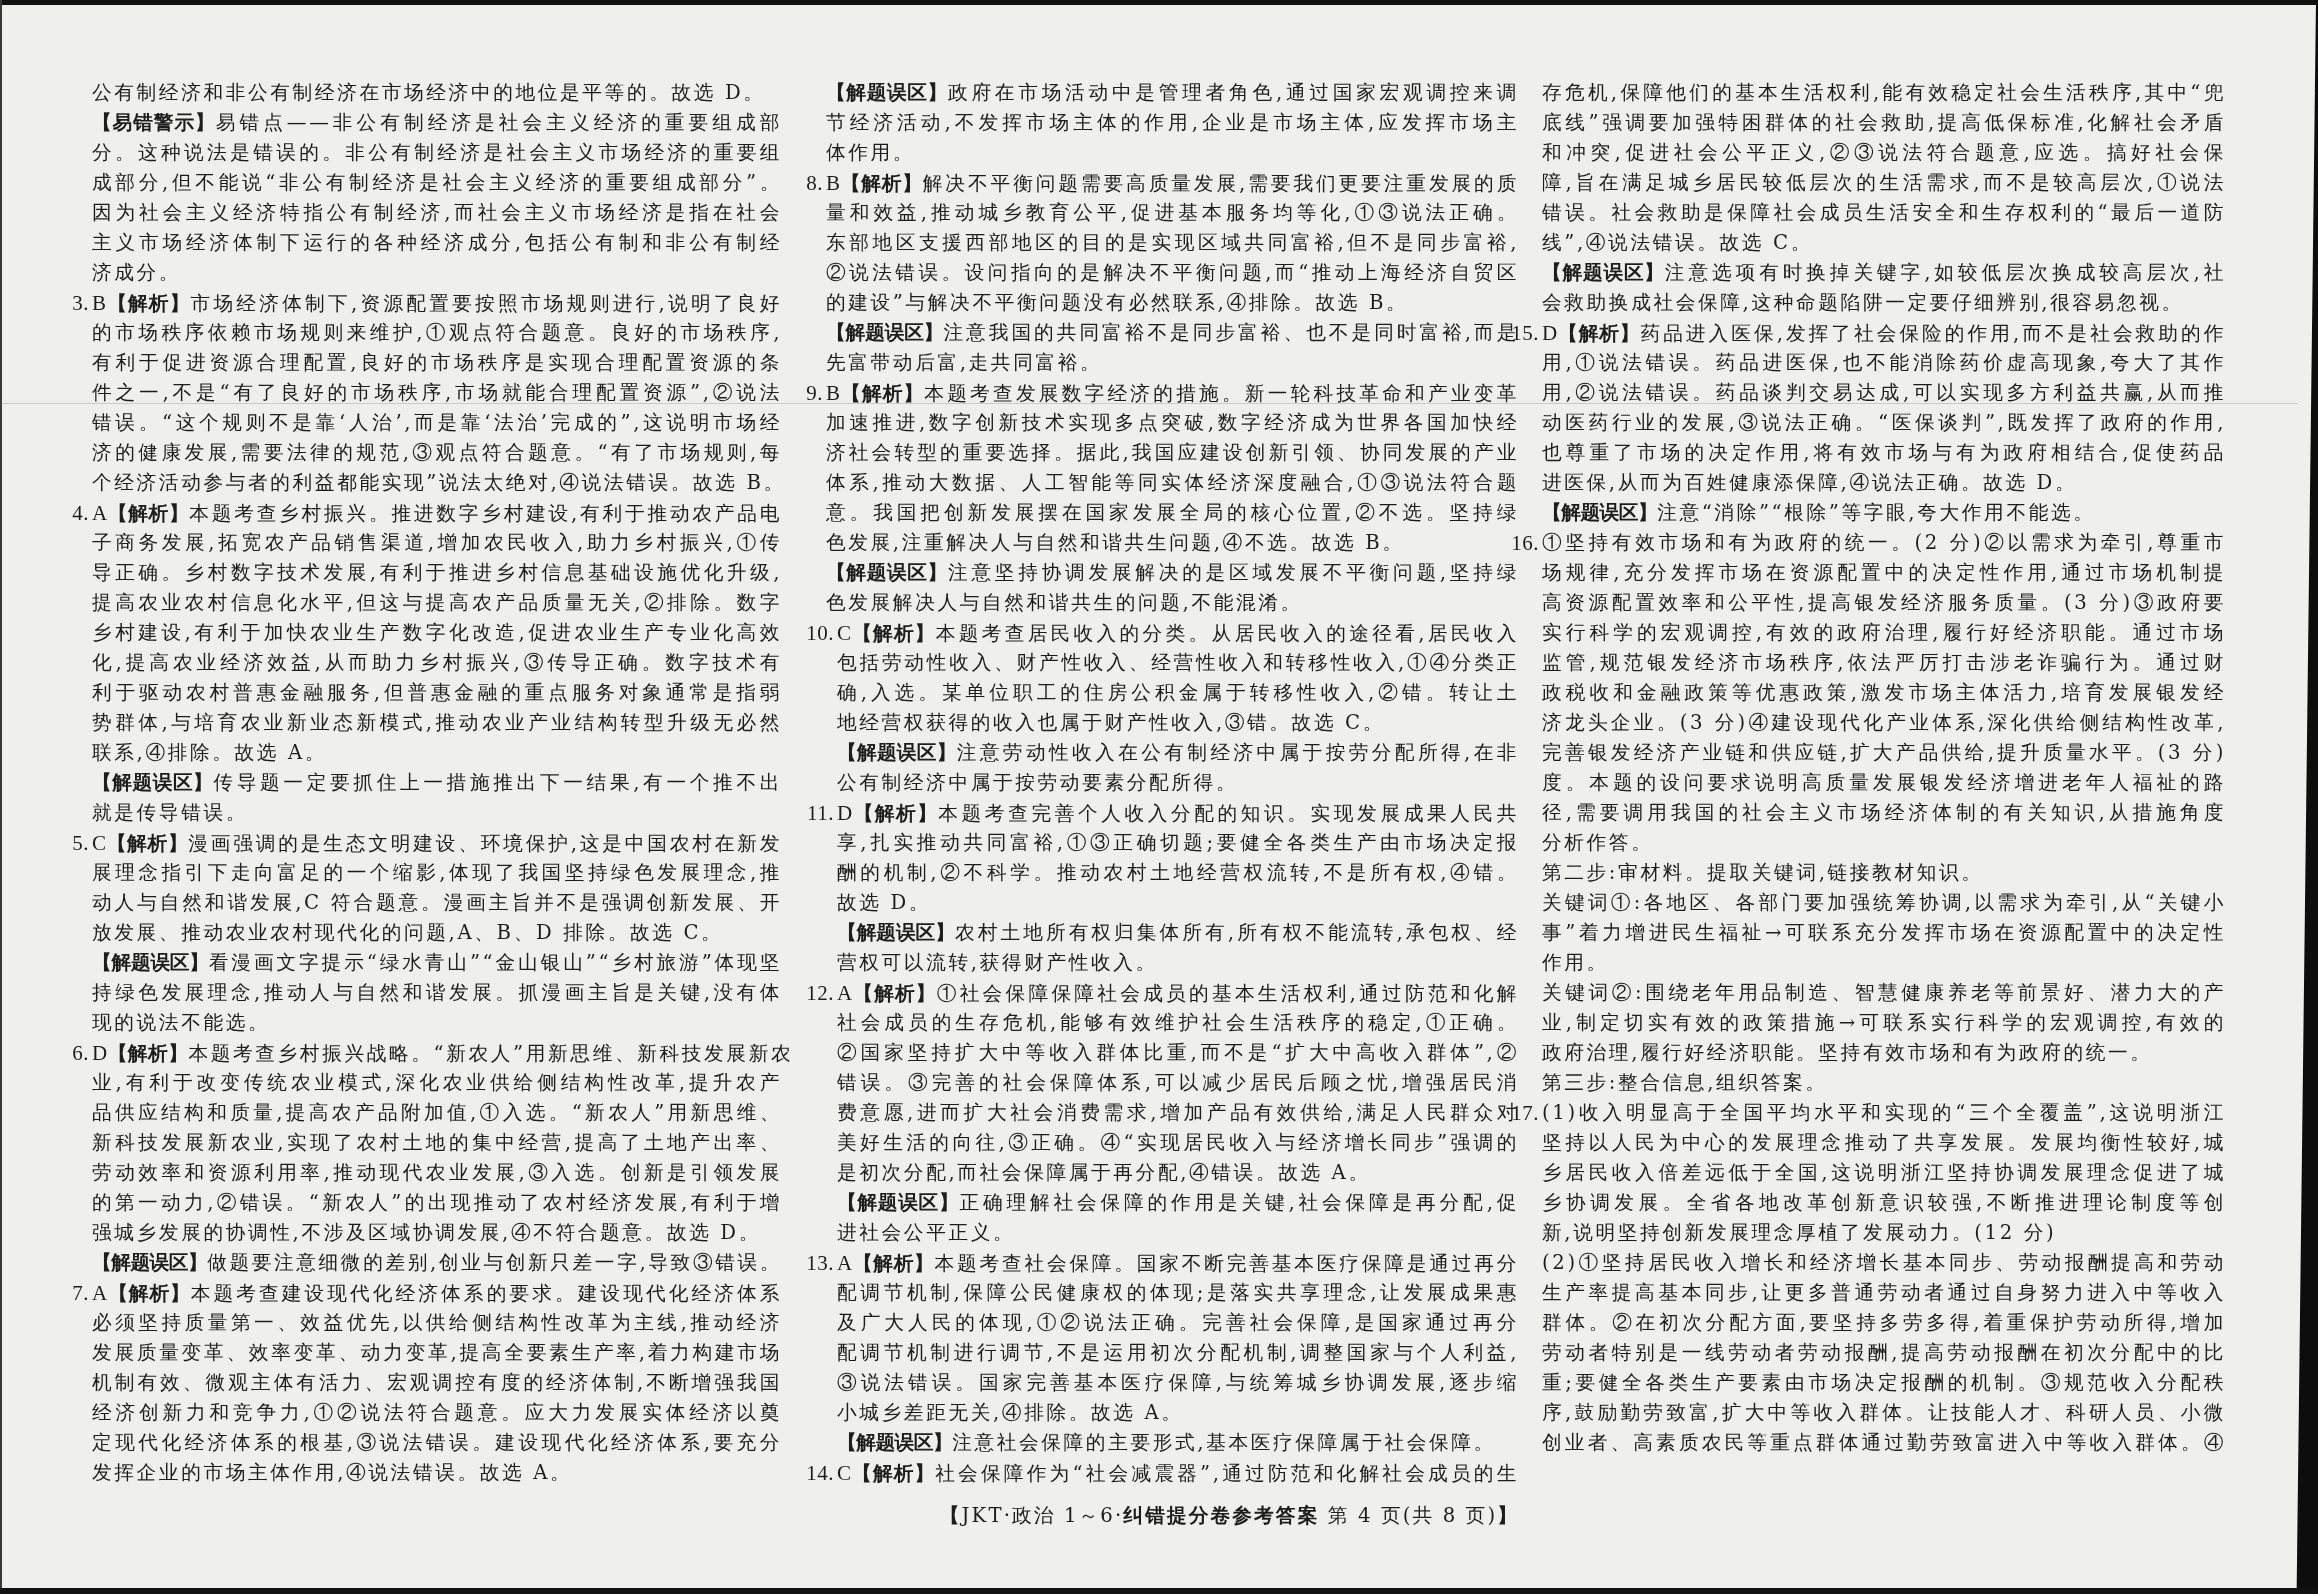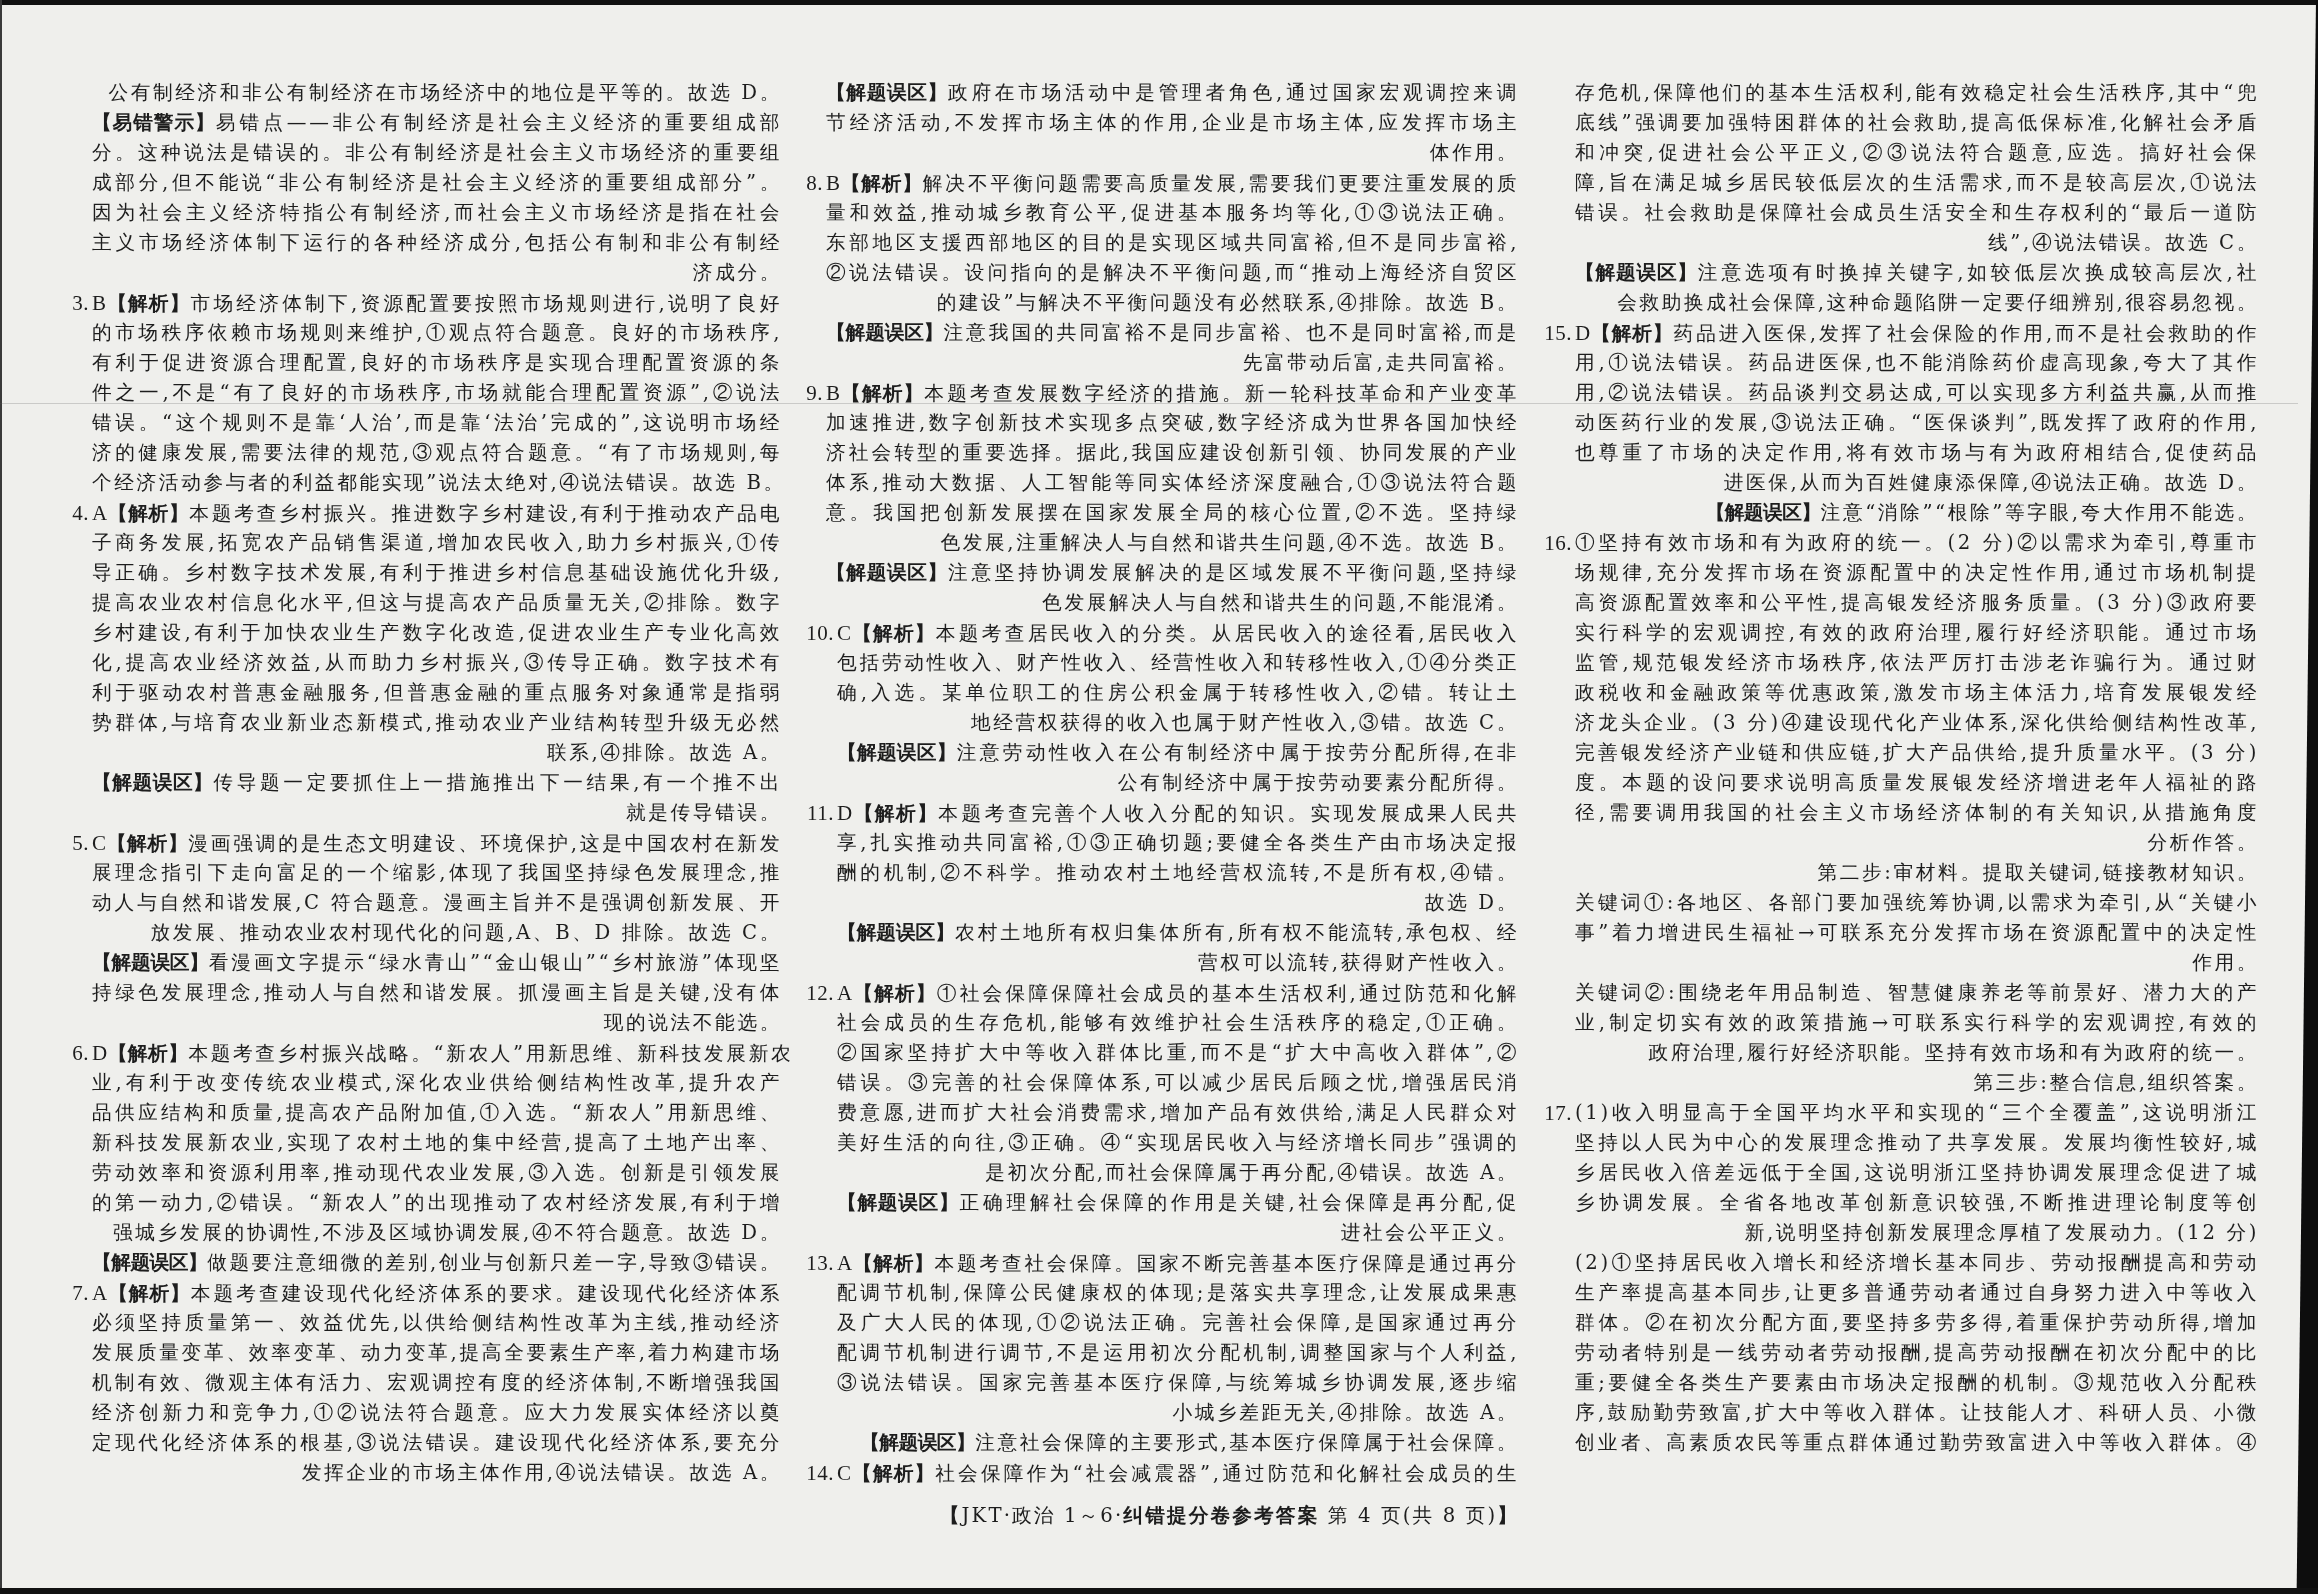--- a/index.html
+++ b/index.html
@@ -11,25 +11,25 @@
   .topband { position: absolute; left: 0; top: 0; width: 2319px; height: 5.2px; background: #111; }
   .botband { position: absolute; left: 0; top: 1588px; width: 2319px; height: 6.7px; background: #111; }
   .leftline { position: absolute; left: 0; top: 0; width: 2.1px; height: 1594px; background: #3a3a3a; }
   .rightwedge { position: absolute; left: 2293px; top: 0; width: 25px; height: 1594px; background: #0d0d0d;
     clip-path: polygon(23px 0, 25px 0, 25px 1594px, 3.6px 1594px); }
   .scanline { position: absolute; left: 0; top: 403px; width: 2298px; height: 1px; background: rgba(90,90,90,0.25); }
 
   .col { position: absolute; top: 78px; }
   #col0 { left: 92px; width: 690px; }
   #col1 { left: 826px; width: 693px; }
-  #col2 { left: 1575px; width: 684px; }
+  #col2 { left: 1542px; width: 684px; }
 
   .ln { position: relative; height: 30px; line-height: 30px; font-size: 19.7px; letter-spacing: 2.6px; white-space: nowrap; }
   .ln.f { text-align: justify; text-align-last: justify; }
-  .ln.e { text-align: right; }
+  .ln.e { text-align: left; }
   .ln.ind { margin-left: 11px; }
   .lbl { font-family: "DejaVu Sans", sans-serif; font-weight: bold; letter-spacing: -0.5px; margin-top: 44px; }
   .tag { font-family: "DejaVu Sans", sans-serif; letter-spacing: 0.5px; font-weight: bold; }
   .num { position: absolute; right: 100%; top: 0; padding-right: 3.1px; font-family: "Liberation Serif", serif; font-size: 21px; letter-spacing: 0.5px; }
   .ans { font-family: "Liberation Serif", serif; font-size: 21px; letter-spacing: 0.5px; }
 
   .footer { position: absolute; left: 802px; top: 1501px; width: 717px; height: 30px; line-height: 30px;
     text-align: right; font-size: 19.7px; letter-spacing: 2.1px; white-space: nowrap; }
   .footer .b { font-family: "DejaVu Sans", sans-serif; font-weight: bold; }
 </style>

